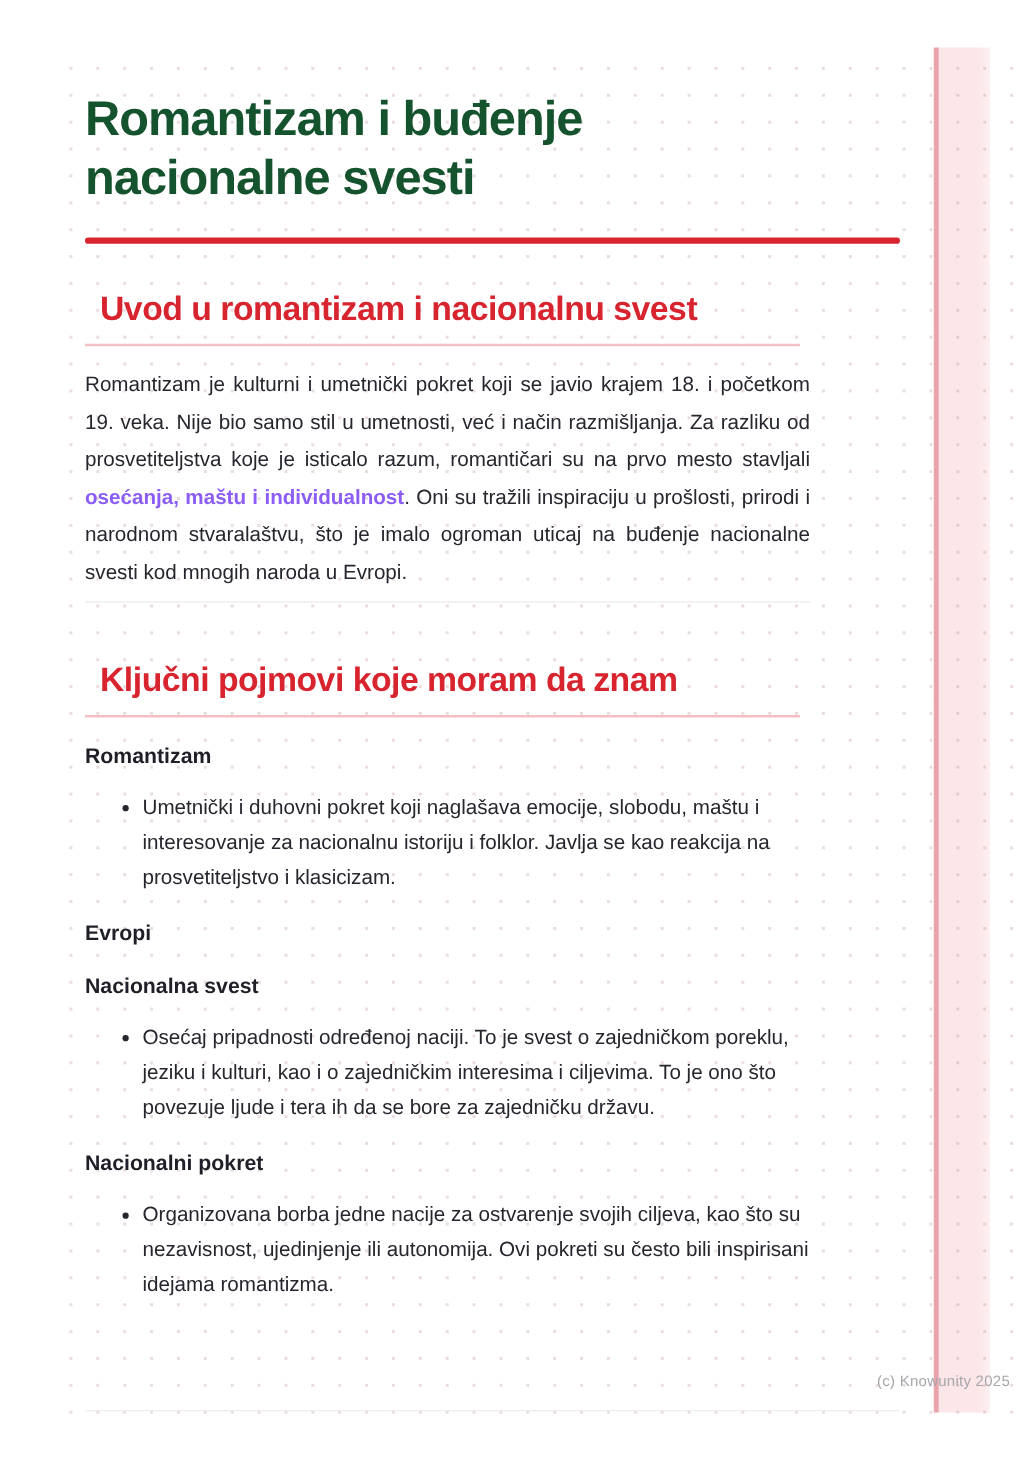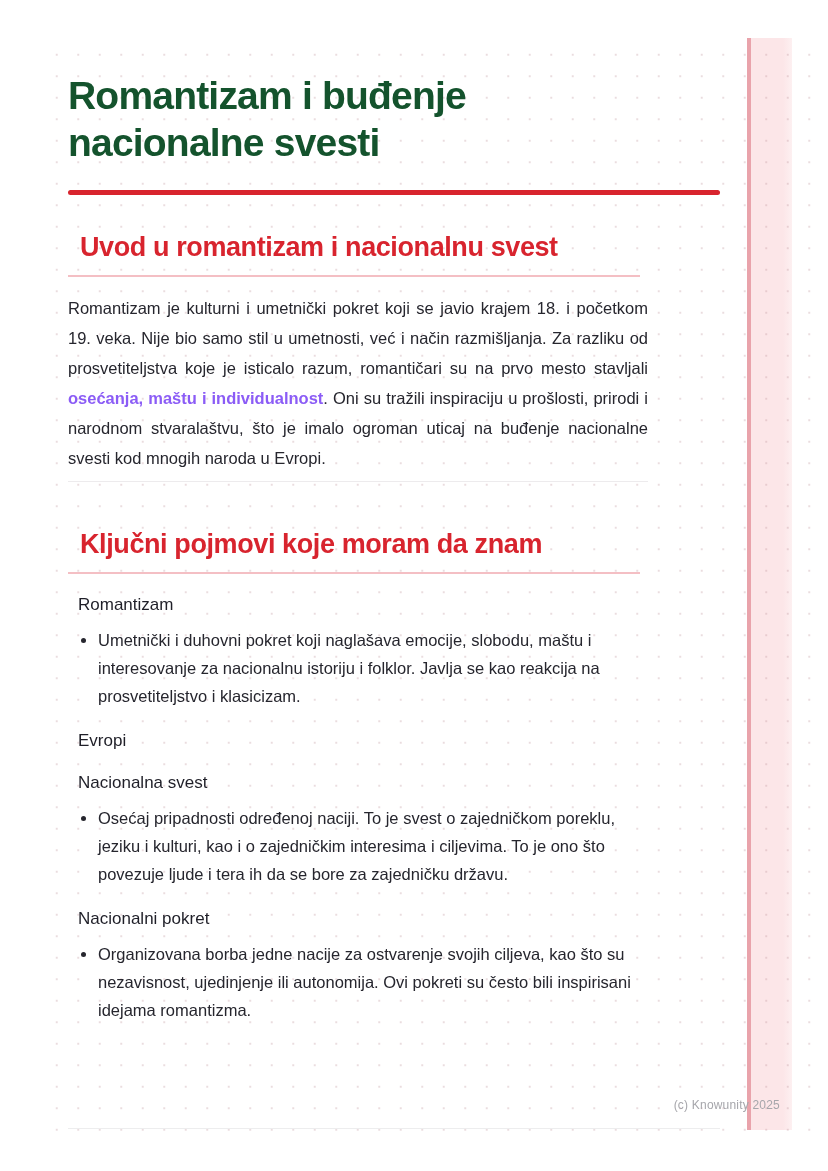--- a/index.html
+++ b/index.html
@@ -52,32 +52,32 @@
     text-align:justify;
     color:#26262e;
   }
   p.intro strong{font-weight:700;color:#8b5cf6;}
 
   .section-divider{margin-top:8px;width:580px;height:1px;background:#edebed;}
 
   .key-terms h2{margin-top:46px;}
 
   h3{
-    margin:20px 0 10px 10px;
+    margin:20px 0 10px 0;
     font-size:17px;line-height:22px;
-    font-weight:400;color:#1f1f28;
+    font-weight:700;color:#1f1f28;
   }
-  ul{margin:0;padding:0 0 0 30px;width:550px;}
+  ul{margin:16px;padding:0 0 0 30px;width:550px;}
   li{
     font-size:16.5px;line-height:28px;
     color:#26262e;
   }
 
   .footer{
-    position:absolute;top:1098px;right:48px;z-index:3;
+    position:absolute;top:1098px;right:20px;z-index:3;
     font-size:12px;color:#a6a6ab;letter-spacing:0.2px;
   }
   .bottom-rule{position:absolute;left:68px;top:1128px;width:652px;height:1px;background:#ededee;z-index:2;}
 </style>
 </head>
 <body>
 
 <div class="page">
 
   <div class="stripe"></div>

